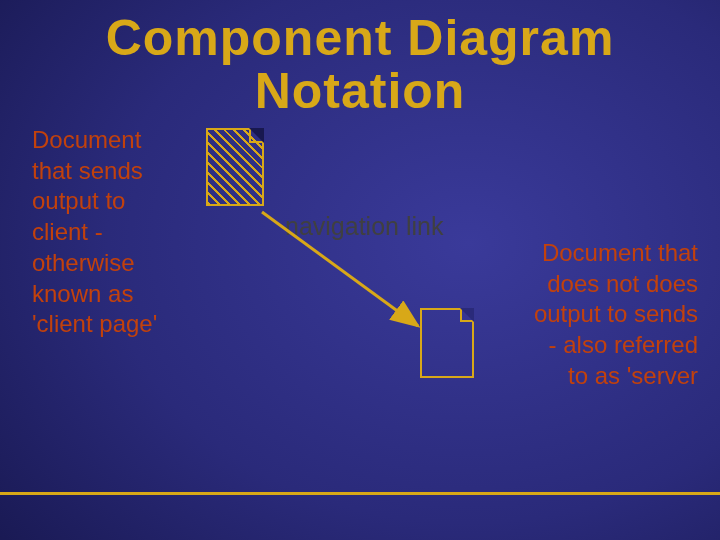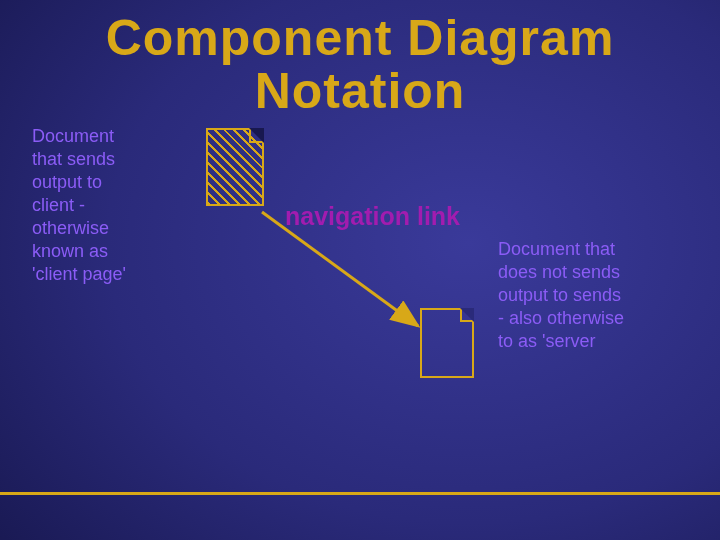--- a/index.html
+++ b/index.html
@@ -22,43 +22,43 @@
     text-align: center;
     color: #d8a818;
     font-family: "Arial Black", Impact, sans-serif;
     font-weight: 900;
     font-size: 50px;
     line-height: 1.05;
     letter-spacing: 1px;
   }
   .body-text {
     position: absolute;
-    color: #8b5cf6;
-    font-size: 18px;
+    color: #c2410c;
+    font-size: 24px;
     line-height: 1.28;
   }
   .left-text {
     top: 125px;
     left: 32px;
     width: 170px;
   }
   .right-text {
     top: 238px;
     left: 498px;
     width: 200px;
+    text-align: right;
   }
   .italic {
   }
   .link-label {
     position: absolute;
-    top: 202px;
+    top: 212px;
     left: 285px;
-    color: #a21caf;
+    color: #404040;
     font-size: 25px;
-    font-weight: bold;
   }
   .rule {
     position: absolute;
     left: 0;
     top: 492px;
     width: 720px;
     height: 3px;
     background: #d8a818;
   }
   
@@ -166,19 +166,19 @@
   <line x1="262" y1="212" x2="418" y2="326" stroke="#d8a818" stroke-width="3" marker-end="url(#arrowhead)"></line>
 </svg>
 
 <div class="doc-plain">
   <div class="fold"></div>
   <div class="fold-line"></div>
 </div>
 
 <div class="body-text right-text">
   <span>Document that </span><br>
-  <span class="italic">does not</span><span> sends</span><br>
+  <span class="italic">does not</span><span> does</span><br>
   <span>output to sends</span><br>
-  <span>- also otherwise</span><br>
+  <span>- also referred</span><br>
   <span>to as 'server</span><br>
 </div>
 
 <div class="rule"></div>
 
 </body></html>

